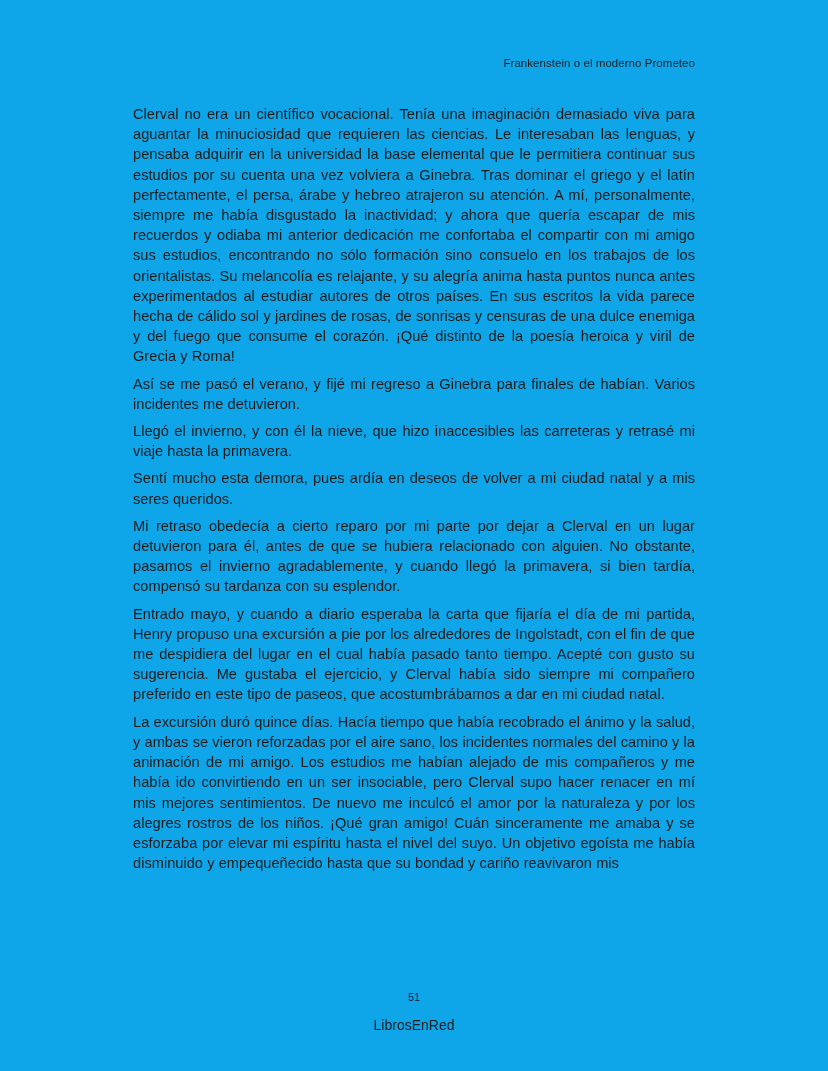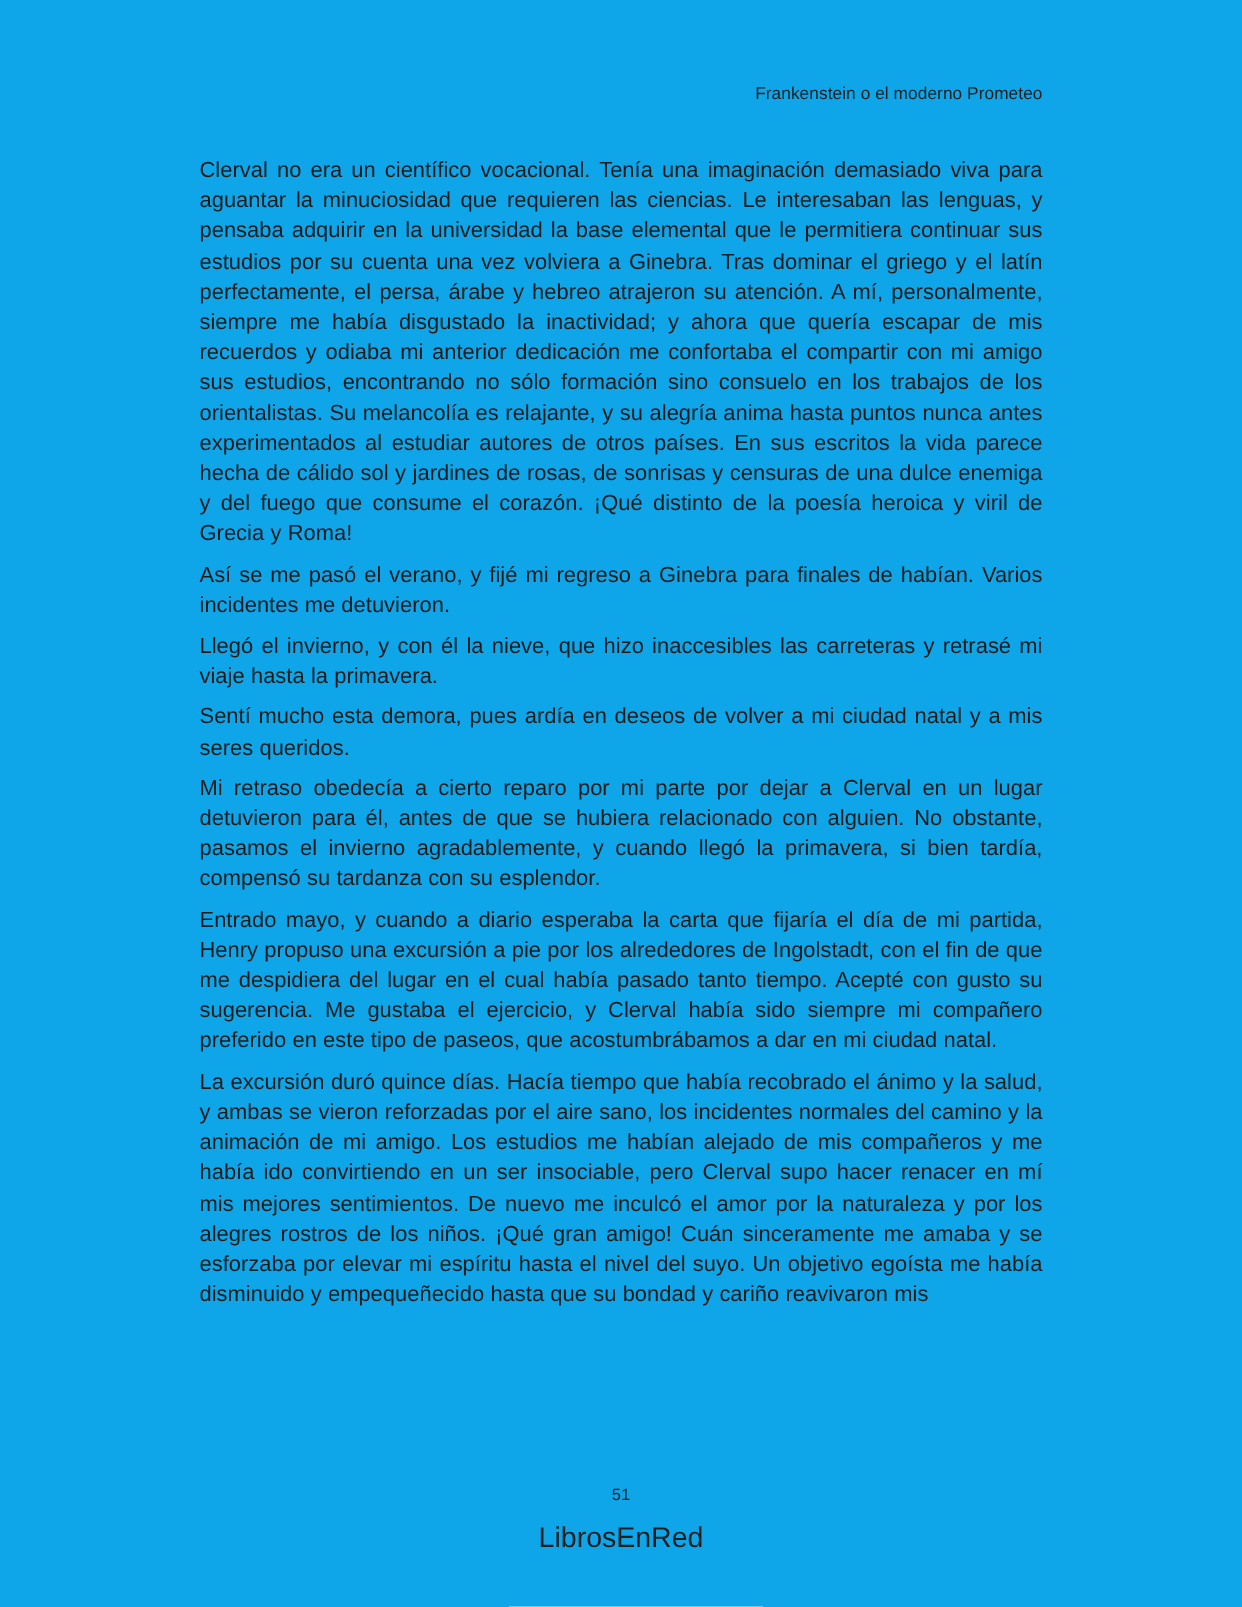--- a/index.html
+++ b/index.html
@@ -69,21 +69,21 @@
     text-align: center;
     margin-top: 40px;
   }
   .page-number {
     font-size: 11px;
     line-height: 14px;
     color: #1f1f1f;
     margin: 0 0 13px 0;
   }
   .publisher {
-    font-size: 19px;
+    font-size: 14px;
     line-height: 17px;
     color: #1f1f1f;
     margin: 0;
   }
 </style>
 </head>
 <body>
 
 <div class="page">
 

